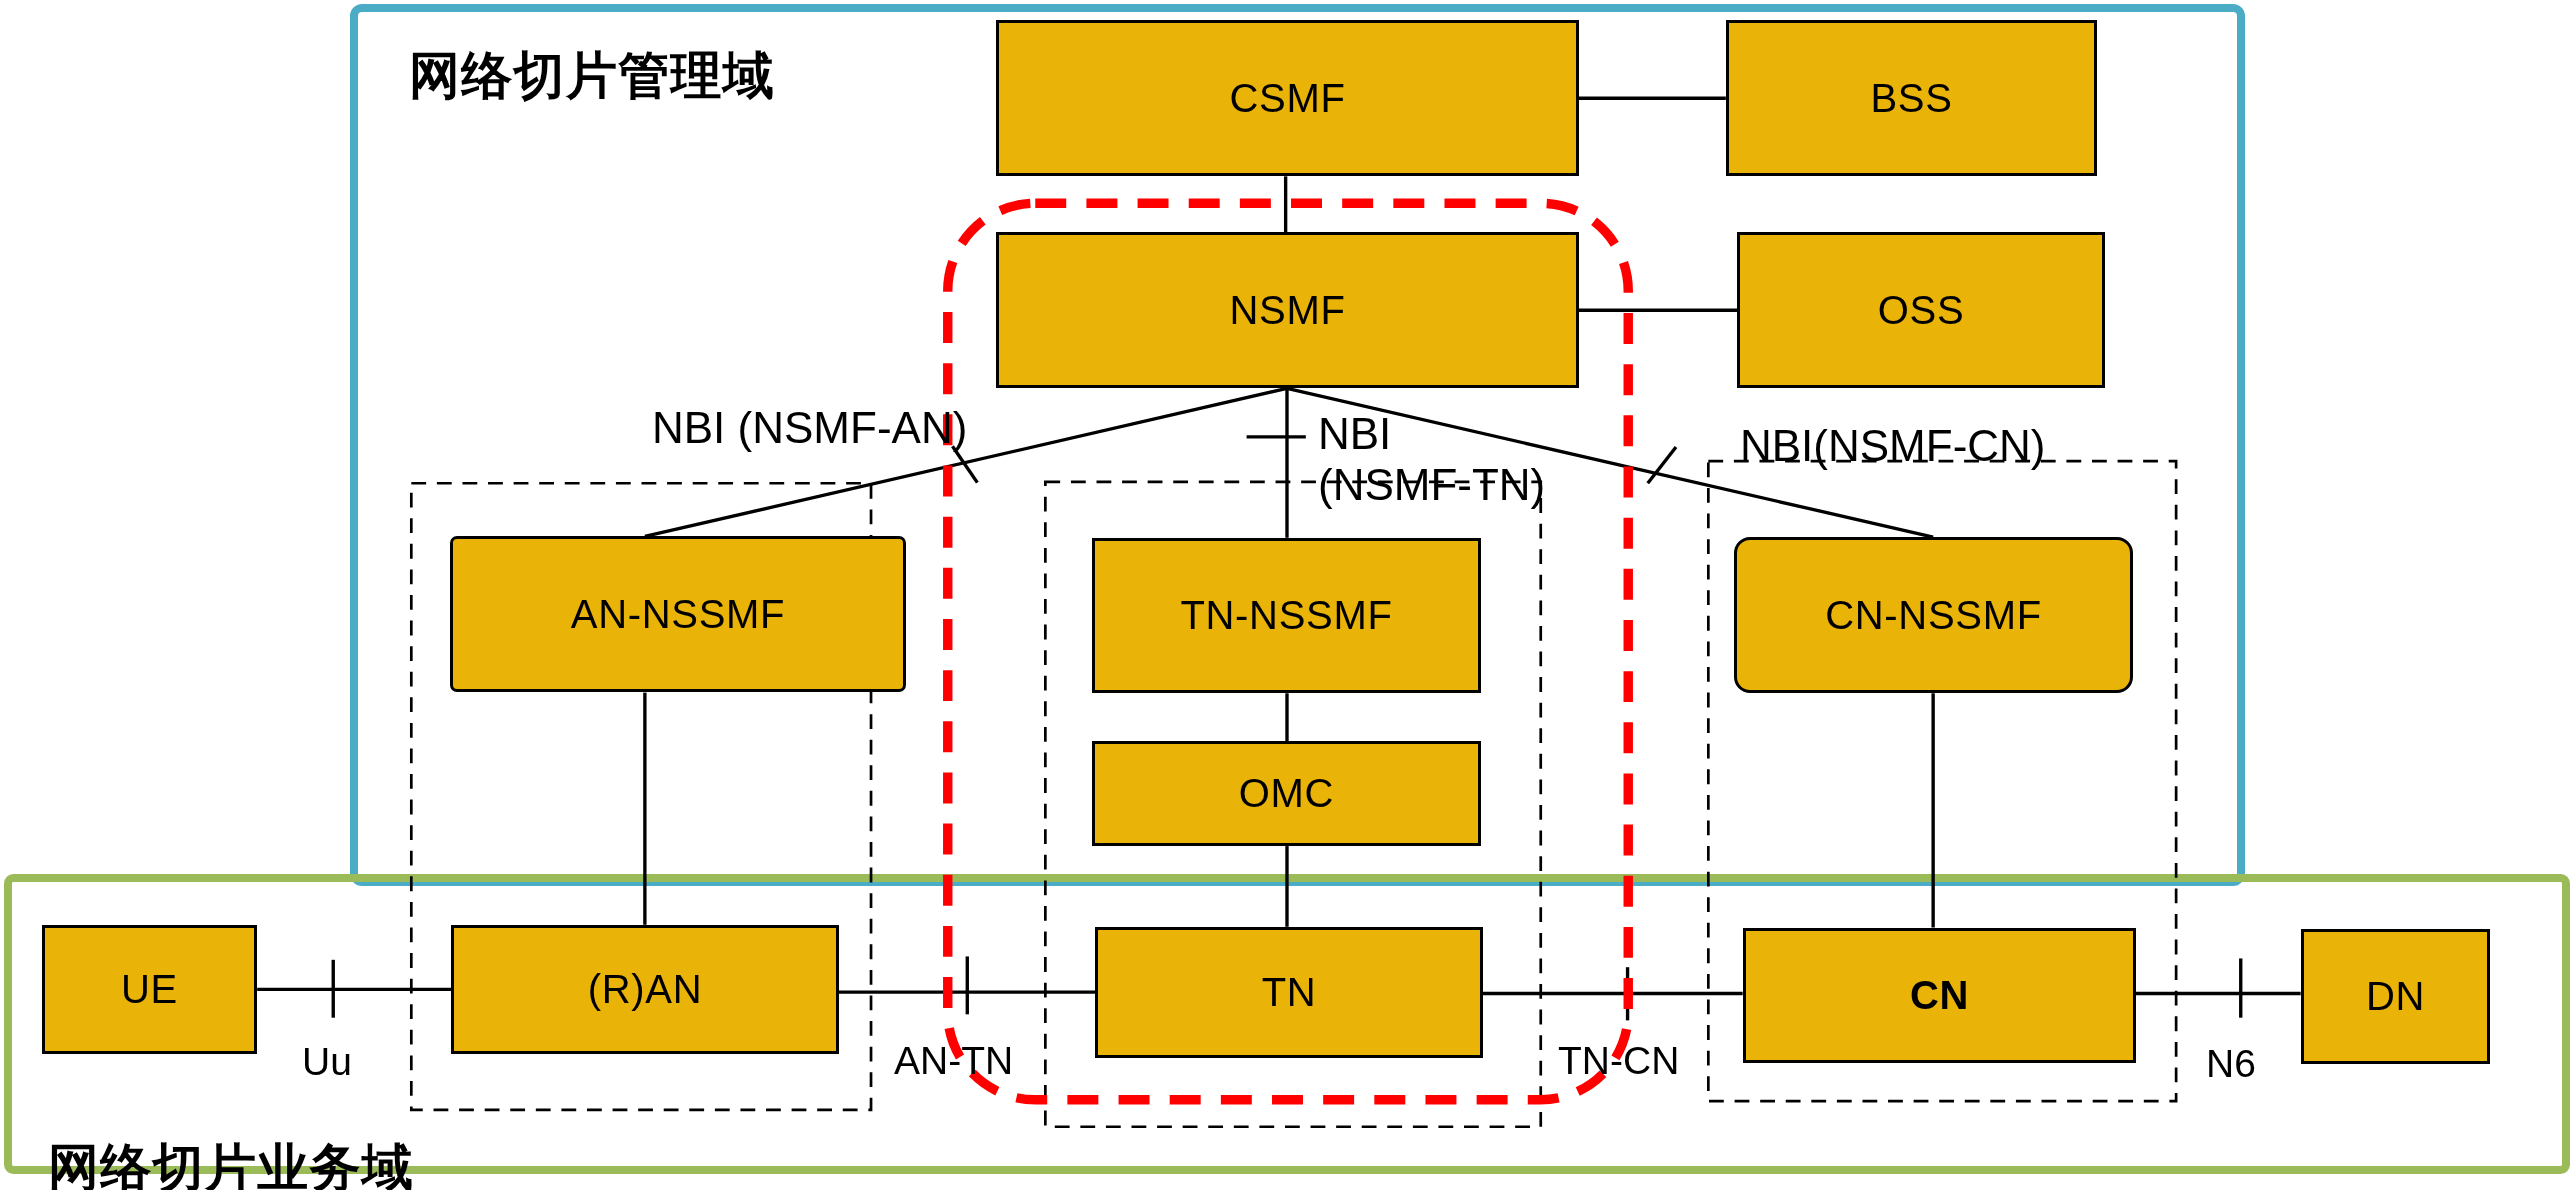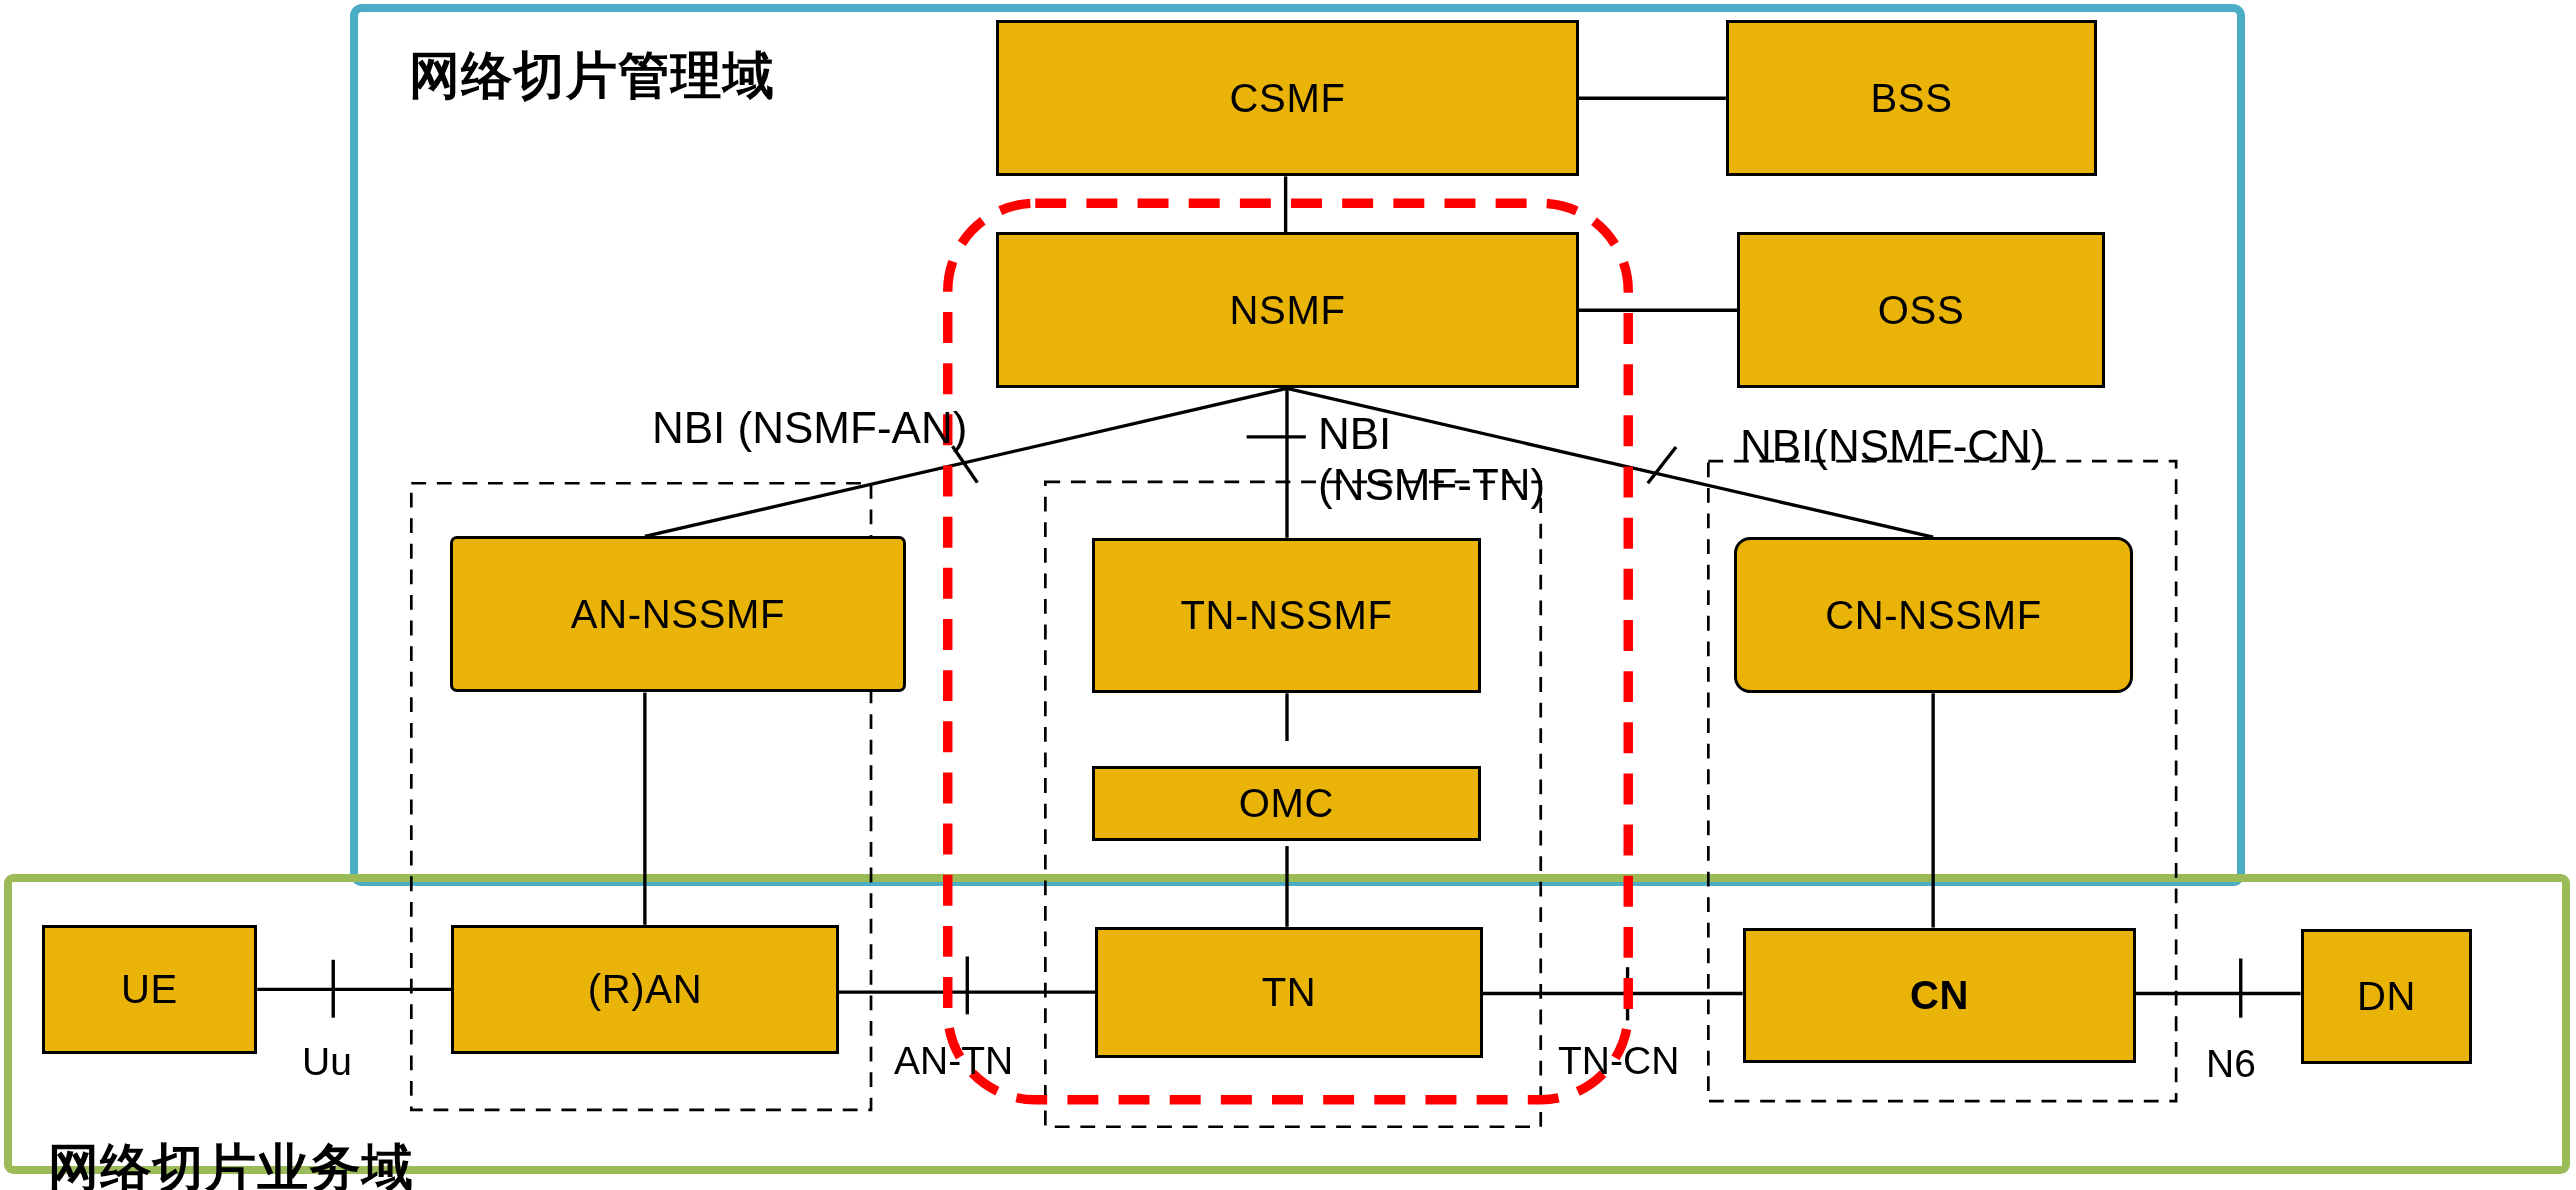--- a/index.html
+++ b/index.html
@@ -20,27 +20,27 @@
   .lbl-domain{font-size:51px;font-weight:bold;letter-spacing:1.3px;}
   .lbl-if{font-size:44px;}
   .lbl-link{font-size:39px;}
   
   #node-csmf{left:996px;top:20px;width:583px;height:156px;}
   #node-bss{left:1726px;top:20px;width:371px;height:156px;}
   #node-nsmf{left:996px;top:232px;width:583px;height:156px;}
   #node-oss{left:1737px;top:232px;width:368px;height:156px;}
   #node-an-nssmf{left:450px;top:536px;width:456px;height:156px;border-radius:7px;}
   #node-tn-nssmf{left:1092px;top:538px;width:389px;height:155px;}
-  #node-omc{left:1092px;top:766px;width:389px;height:75px;}
+  #node-omc{left:1092px;top:741px;width:389px;height:105px;}
   #node-cn-nssmf{left:1734px;top:537px;width:399px;height:156px;border-radius:16px;}
   #node-ue{left:42px;top:925px;width:215px;height:129px;}
   #node-ran{left:451px;top:925px;width:388px;height:129px;}
   #node-tn{left:1095px;top:927px;width:388px;height:131px;}
   #node-cn{left:1743px;top:928px;width:393px;height:135px;font-weight:bold;}
-  #node-dn{left:2301px;top:929px;width:171px;height:135px;}
+  #node-dn{left:2301px;top:929px;width:189px;height:135px;}
   
   #lbl-mgmt{left:409px;top:47px;}
   #lbl-svc{left:48px;top:1104px;margin-top:35px;}
   #lbl-nbi-an{left:652px;top:403px;}
   #lbl-nbi-tn{left:1318px;top:409px;}
   #lbl-nbi-cn{left:1740px;top:421px;}
   #lbl-uu{left:302px;top:1040px;}
   #lbl-an-tn{left:894px;top:1039px;}
   #lbl-tn-cn{left:1558px;top:1039px;}
   #lbl-n6{left:2206px;top:1042px;}

